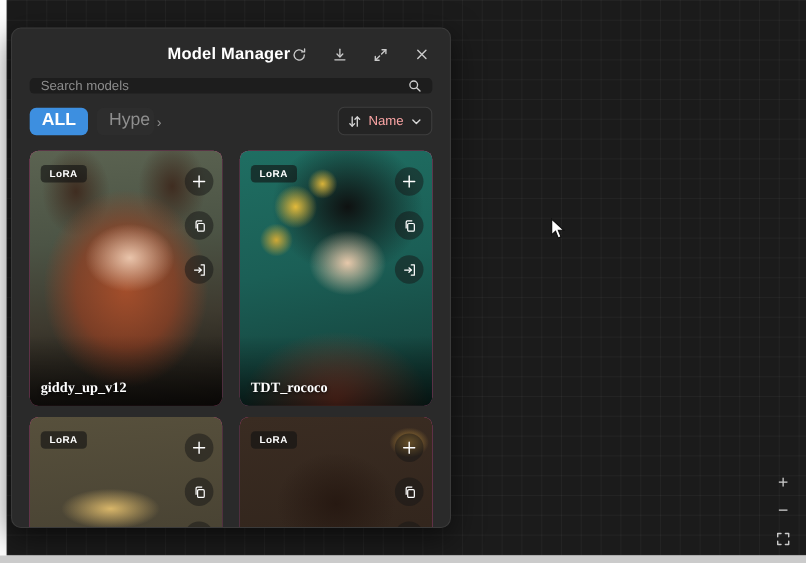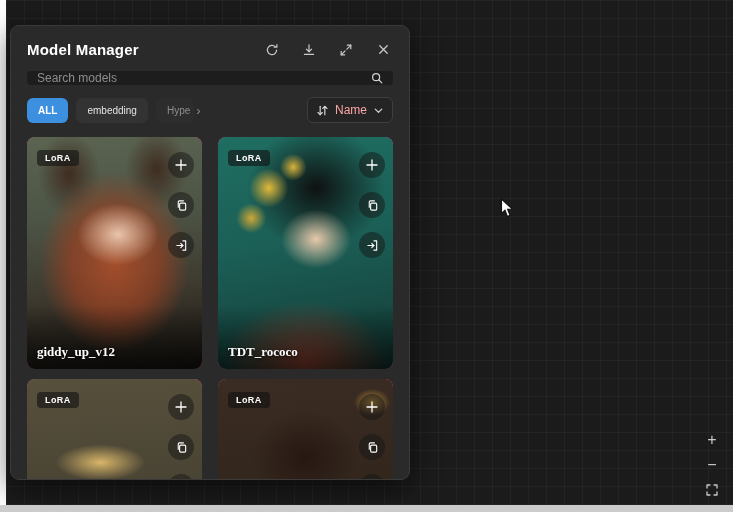--- a/index.html
+++ b/index.html
@@ -28,21 +28,21 @@
   
   .panel {
     position: absolute; left: 4px; top: 25px; width: 400px; height: 455px;
     background: #2a2a2a;
     border: 1px solid #3a3a3a;
     border-radius: 9px;
     box-shadow: 0 8px 28px rgba(0,0,0,0.6);
     overflow: hidden;
     display: flex; flex-direction: column;
   }
-  .panel-header { display: flex; align-items: center; padding: 15px 18px 11px 16px; }
+  .panel-header { display: flex; align-items: center; padding: 15px 18px 11px 16px; text-align: right; }
   .panel-title { flex: 1; font-size: 15px; font-weight: 700; color: #ffffff; letter-spacing: .2px; }
   .header-actions { display: flex; align-items: center; gap: 21px; }
   .icon-btn {
     background: none; border: none; padding: 0; cursor: pointer;
     width: 16px; height: 16px; display: flex; align-items: center; justify-content: center;
     color: #c9c9c9;
   }
   .icon-btn svg { display: block; }
 
   
@@ -54,21 +54,21 @@
     flex: 1; background: transparent; border: none; outline: none;
     color: #a3a3a3; font-size: 12px; font-family: "Liberation Sans", sans-serif;
   }
   .search-box input::placeholder { color: #8d8d8d; }
   .search-icon { color: #cfcfcf; display: flex; }
 
   
   .filter-row { display: flex; align-items: center; gap: 8px; margin: 12px 16px 0; }
   .chip {
     height: 25px; padding: 0 11px; border-radius: 6px;
-    background: #333333; color: #e3e3e3; font-size: 10px;
+    background: #333333; color: #e3e3e3; font-size: 16px;
     display: flex; align-items: center; border: none; cursor: pointer;
     font-family: "Liberation Sans", sans-serif; white-space: nowrap;
   }
   .chip.active { background: #3d8fe0; color: #ffffff; font-weight: 600; }
   .chip.dim { color: #8f8f8f; background: #2d2d2d; max-width: 58px; overflow: hidden; padding-right: 4px; }
   .chip-overflow { color: #8f8f8f; font-size: 13px; margin-left: -6px; }
   .sort-box {
     margin-left: auto; height: 26px; padding: 0 8px;
     background: #242424; border: 1px solid #3e3e3e; border-radius: 6px;
     display: flex; align-items: center; gap: 6px; cursor: pointer;
@@ -213,21 +213,20 @@
         <span class="search-icon">
           <svg width="14" height="14" viewBox="0 0 16 16" fill="none" stroke="currentColor" stroke-width="1.4" stroke-linecap="round">
             <circle cx="7" cy="7" r="4"></circle>
             <path d="M10 10l3.5 3.5"></path>
           </svg>
         </span>
       </div>
 
       <div class="filter-row">
         <button class="chip active">ALL</button>
-        <button class="chip">embedding</button>
         <button class="chip dim">Hype</button>
         <span class="chip-overflow">›</span>
         <div class="sort-box">
           <span>
             <svg width="13" height="13" viewBox="0 0 14 14" fill="none" stroke="currentColor" stroke-width="1.3" stroke-linecap="round" stroke-linejoin="round">
               <path d="M4.5 2.5v9"></path>
               <path d="M2.2 9.2L4.5 11.5 6.8 9.2"></path>
               <path d="M9.5 11.5v-9"></path>
               <path d="M7.2 4.8L9.5 2.5 11.8 4.8"></path>
             </svg>

